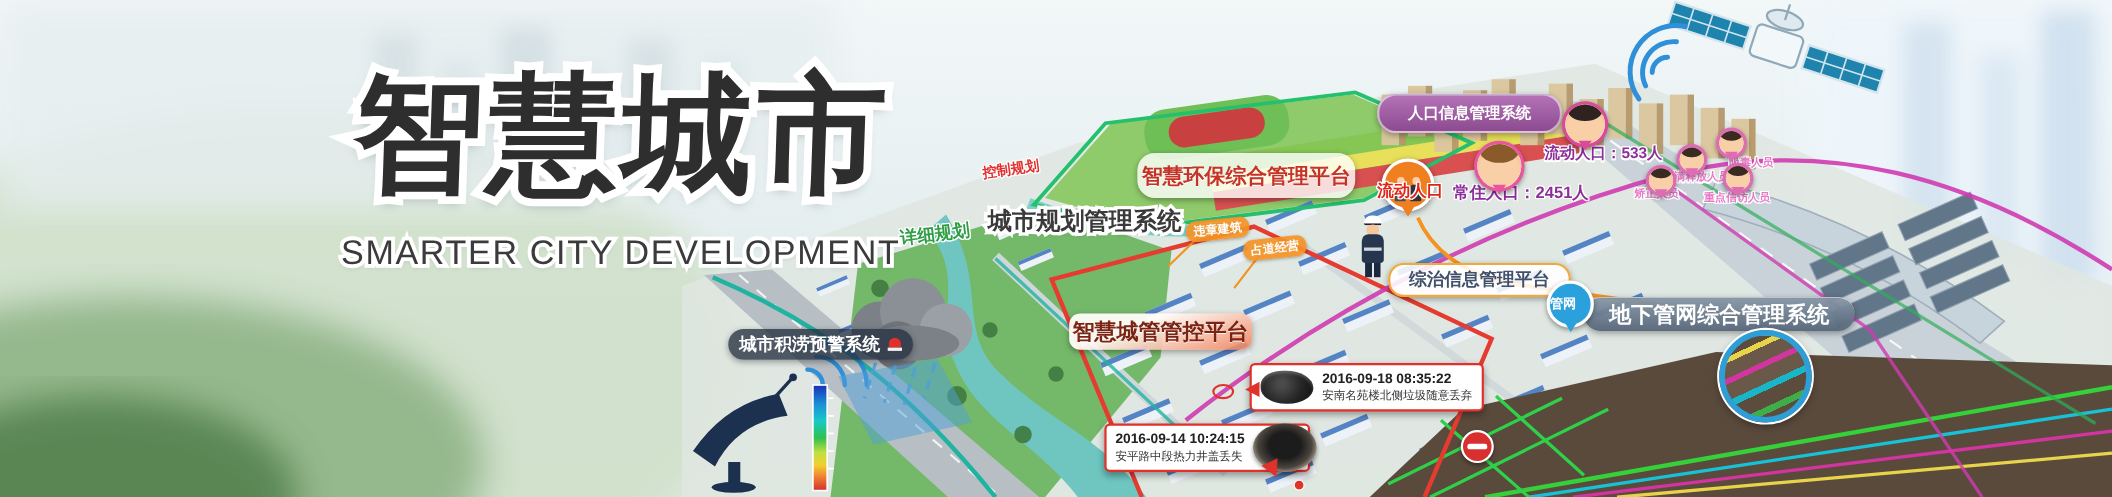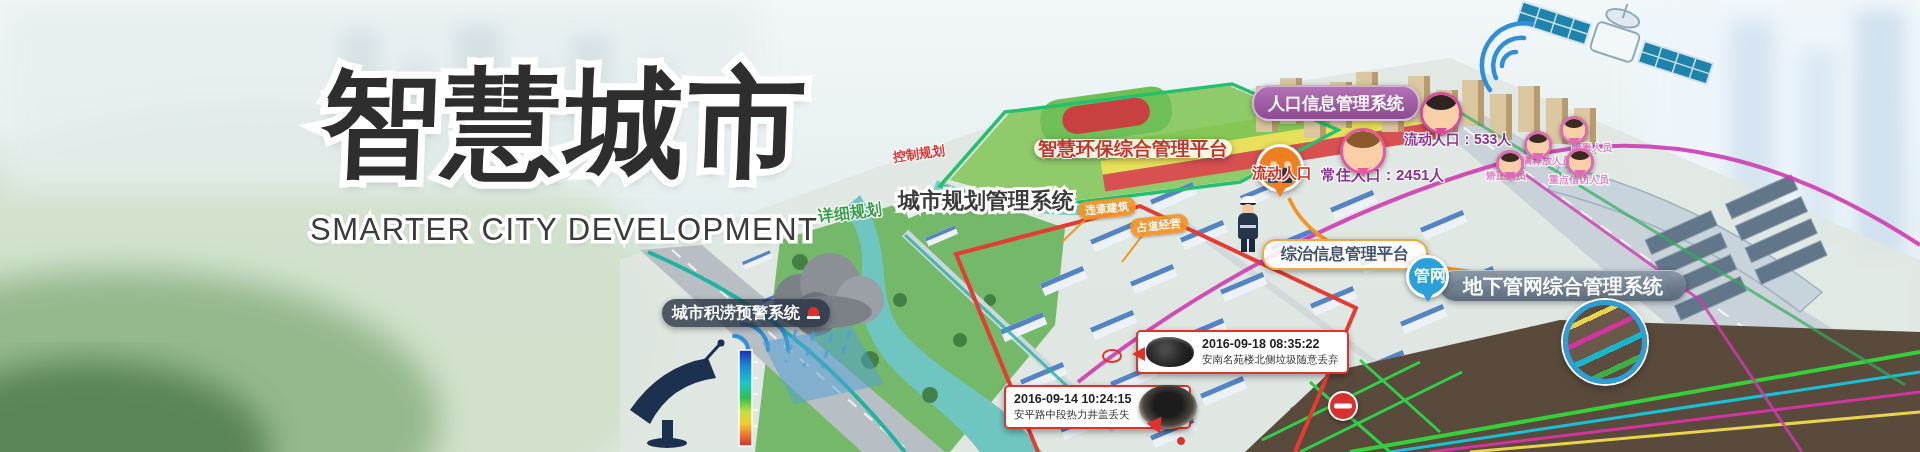--- a/index.html
+++ b/index.html
@@ -19,23 +19,23 @@
   .subtitle{left:310px;top:212px;font-size:31px;font-weight:400;letter-spacing:1.5px;}
   .subtitle .bk{-webkit-text-stroke:7px #fff;text-shadow:0 3px 5px rgba(60,80,80,.3);}
   .subtitle .ft{position:relative;color:#3b3b3b;}
   .planlbl{left:898px;top:186px;font-size:22px;font-weight:800;}
   .planlbl .bk{-webkit-text-stroke:6px #fff;text-shadow:0 2px 4px rgba(0,0,0,.25);}
   .planlbl .ft{position:relative;color:#3a3a3a;}
 
   
   .capsule{position:absolute;display:flex;align-items:center;justify-content:center;
            font-weight:bold;white-space:nowrap;box-shadow:0 2px 6px rgba(0,0,0,.35);}
-  .cap-env{left:1034px;top:139px;width:198px;height:19px;border-radius:16px;font-size:19px;
+  .cap-env{left:1034px;top:139px;width:198px;height:41px;border-radius:16px;font-size:19px;
            background:rgba(255,255,255,.8);color:#c53327;text-shadow:0 1px 0 #fff;}
-  .cap-pop{left:1252px;top:85px;width:164px;height:32px;border-radius:17px;font-size:17px;
+  .cap-pop{left:1252px;top:85px;width:164px;height:32px;border-radius:17px;font-size:14px;
            background:linear-gradient(180deg,#b472b6,#8c4b90);color:#fff;border:2px solid rgba(255,255,255,.55);}
   .cap-gov{left:1262px;top:239px;width:162px;height:27px;border-radius:14px;font-size:16px;
            background:rgba(255,255,255,.88);color:#41506b;border:2px solid #f2a93c;}
   .cap-cmg{left:972px;top:285px;width:166px;height:33px;border-radius:10px;font-size:20px;
            background:linear-gradient(160deg,rgba(255,252,248,.95) 35%,rgba(242,122,82,.85));
            color:#7c2413;text-shadow:0 1px 0 rgba(255,255,255,.8);}
   .cap-pipe{left:1440px;top:270px;width:246px;height:30px;border-radius:15px;font-size:20px;
            background:linear-gradient(180deg,rgba(134,150,166,.95),rgba(84,101,120,.95));
            color:#fff;border-top:1px solid rgba(255,255,255,.6);}
   .cap-flood{left:662px;top:299px;height:28px;padding:0 10px;border-radius:14px;font-size:16px;
@@ -72,21 +72,21 @@
          display:flex;align-items:flex-end;justify-content:center;gap:4px;padding-bottom:6px;box-sizing:border-box;}
   .mdpin::after{content:"";position:absolute;bottom:-16px;left:50%;transform:translateX(-50%);
          border:8px solid transparent;border-top:13px solid #f07f1f;}
   .mini{width:10px;height:15px;background:#474e58;border-radius:3px 3px 1px 1px;position:relative;}
   .mini.b{background:#2d3440;}
   .mini::before{content:"";position:absolute;top:-7px;left:1.5px;width:7px;height:7px;border-radius:50%;background:#f8cfa6;}
 
   
   .pipepin{position:absolute;left:1406px;top:255px;width:37px;height:37px;border-radius:50%;
         background:#2aa0dc;border:3px solid #fff;box-shadow:0 2px 5px rgba(0,0,0,.4);
-        display:flex;align-items:center;justify-content:flex-end;color:#fff;font-size:16px;font-weight:bold;z-index:6;}
+        display:flex;align-items:center;justify-content:flex-start;color:#fff;font-size:12px;font-weight:bold;z-index:6;}
   .pipepin::after{content:"";position:absolute;bottom:-14px;left:50%;transform:translateX(-50%);
         border:7px solid transparent;border-top:11px solid #2aa0dc;}
 
   
   .pipeinfo{left:1460px;top:300px;font-size:13px;font-weight:bold;color:#fff;line-height:19px;
         text-shadow:0 1px 2px rgba(0,0,0,.8),0 0 4px rgba(0,0,0,.5);z-index:5;}
 
   
   .magnify{position:absolute;left:1563px;top:300px;width:74px;height:74px;border-radius:50%;
         border:5px solid #2e9fd6;box-shadow:0 0 0 2px #fff,0 3px 8px rgba(0,0,0,.45);z-index:5;
@@ -356,20 +356,21 @@
     <span class="ft">SMARTER CITY DEVELOPMENT</span>
   </div>
 
   <div class="capsule cap-env">智慧环保综合管理平台</div>
   <div class="twin planlbl">
     <span class="bk">城市规划管理系统</span>
     <span class="ft">城市规划管理系统</span>
   </div>
   <div class="capsule cap-pop">人口信息管理系统</div>
   <div class="capsule cap-gov">综治信息管理平台</div>
+  <div class="capsule cap-cmg">智慧城管管控平台</div>
   <div class="capsule cap-pipe">地下管网综合管理系统</div>
   <div class="capsule cap-flood">
     <span>城市积涝预警系统</span>
     <span class="siren"></span>
   </div>
 
   <div class="abs ow t-control">控制规划</div>
   <div class="abs ow t-detail">详细规划</div>
 
   <div class="otag" style="left:1078px;top:199px;">违章建筑</div>

